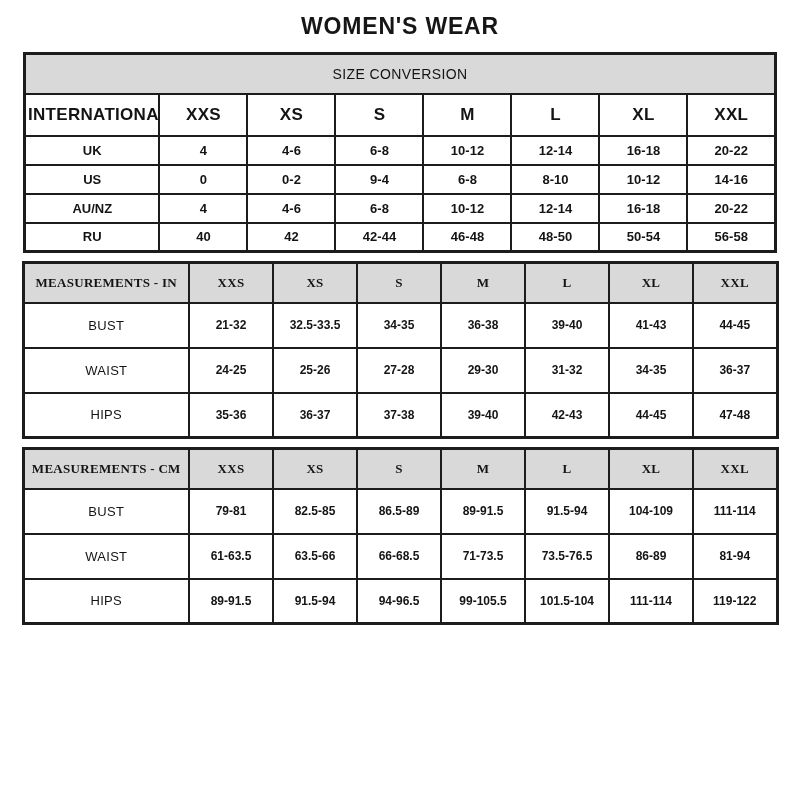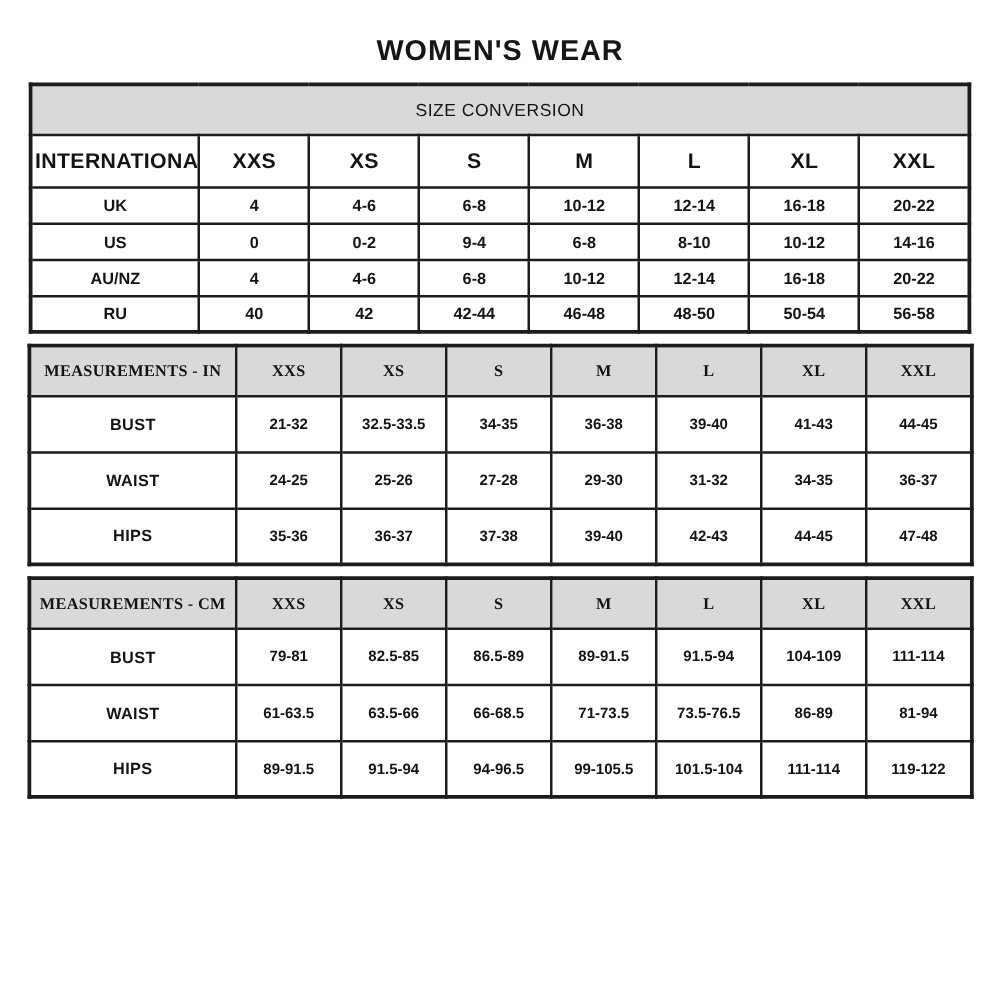--- a/index.html
+++ b/index.html
@@ -13,21 +13,21 @@
   body {
     width: 800px;
     height: 800px;
     background: var(--page-bg);
     color: var(--text-c);
     font-family: "Liberation Sans", sans-serif;
   }
   .page {
     width: 800px;
     height: 800px;
-    padding-top: 22px;
+    padding-top: 8px;
     overflow: hidden;
   }
   h1.page-title {
     margin: 4px 0 12px 0;
     text-align: center;
     font-size: 23px;
     line-height: 28px;
     font-weight: 700;
     letter-spacing: 0.8px;
     color: #161616;
@@ -76,21 +76,21 @@
     background: var(--header-bg);
     height: 40px;
     font-size: 13px;
     font-weight: 700;
     letter-spacing: 0.3px;
     font-family: Liberation Serif, serif;
   }
   .meas tbody td { height: 45px; }
   .meas tbody td.row-label {
     font-size: 13px;
-    font-weight: 700;
+    font-weight: 400;
     letter-spacing: 0.3px;
   }
   .meas tbody td.val {
     font-size: 12px;
     font-weight: 700;
   }
 </style>
 </head>
 <body>
 

